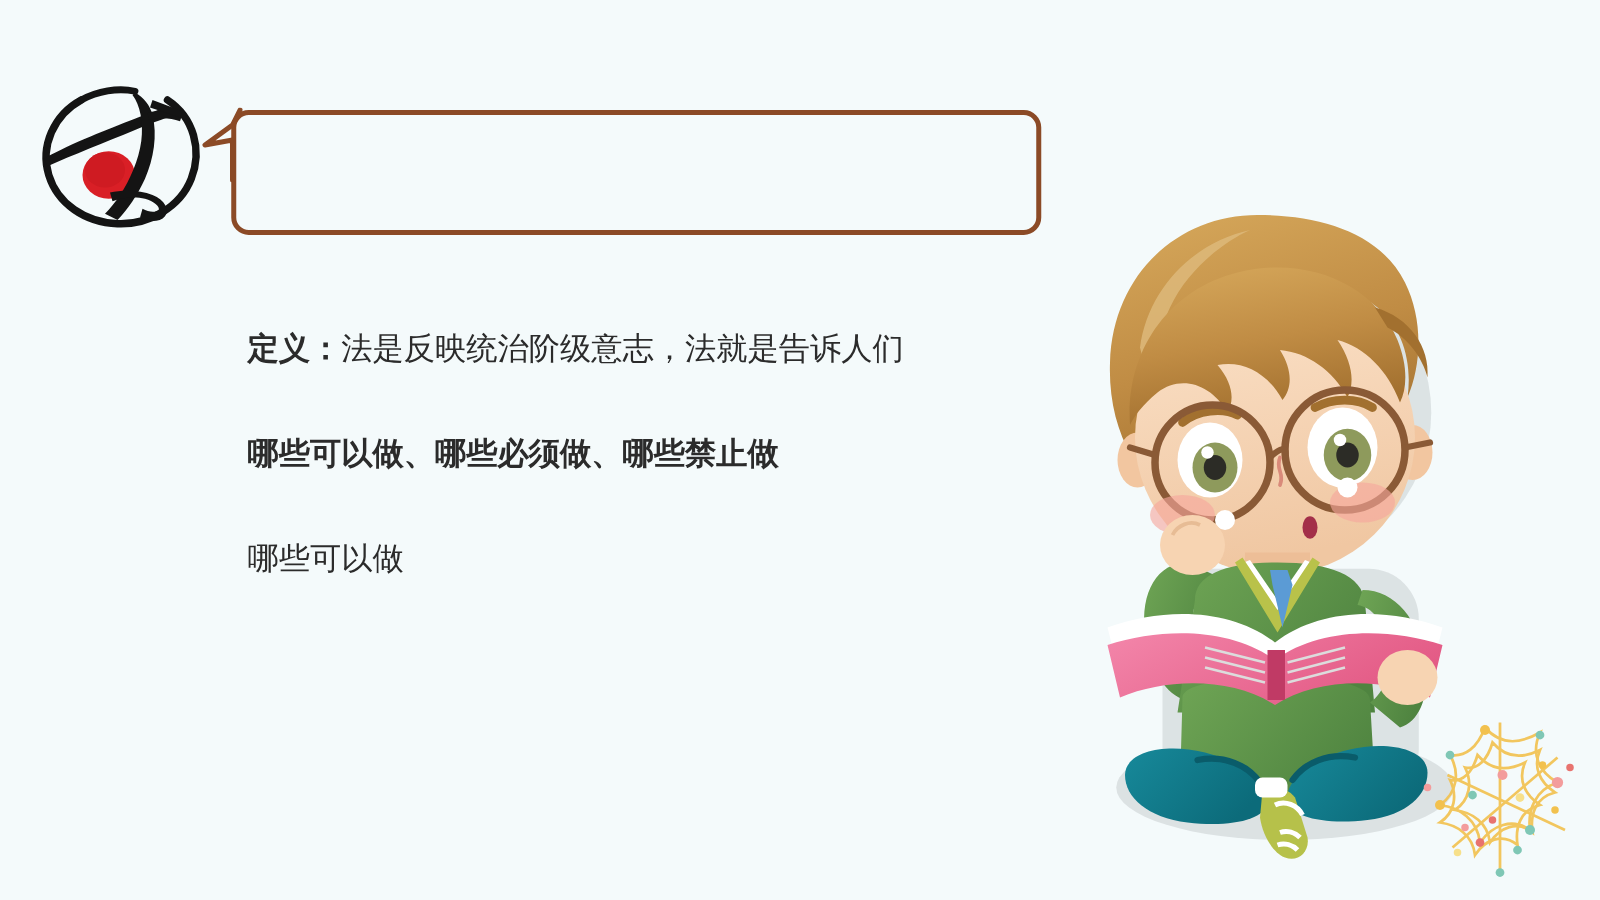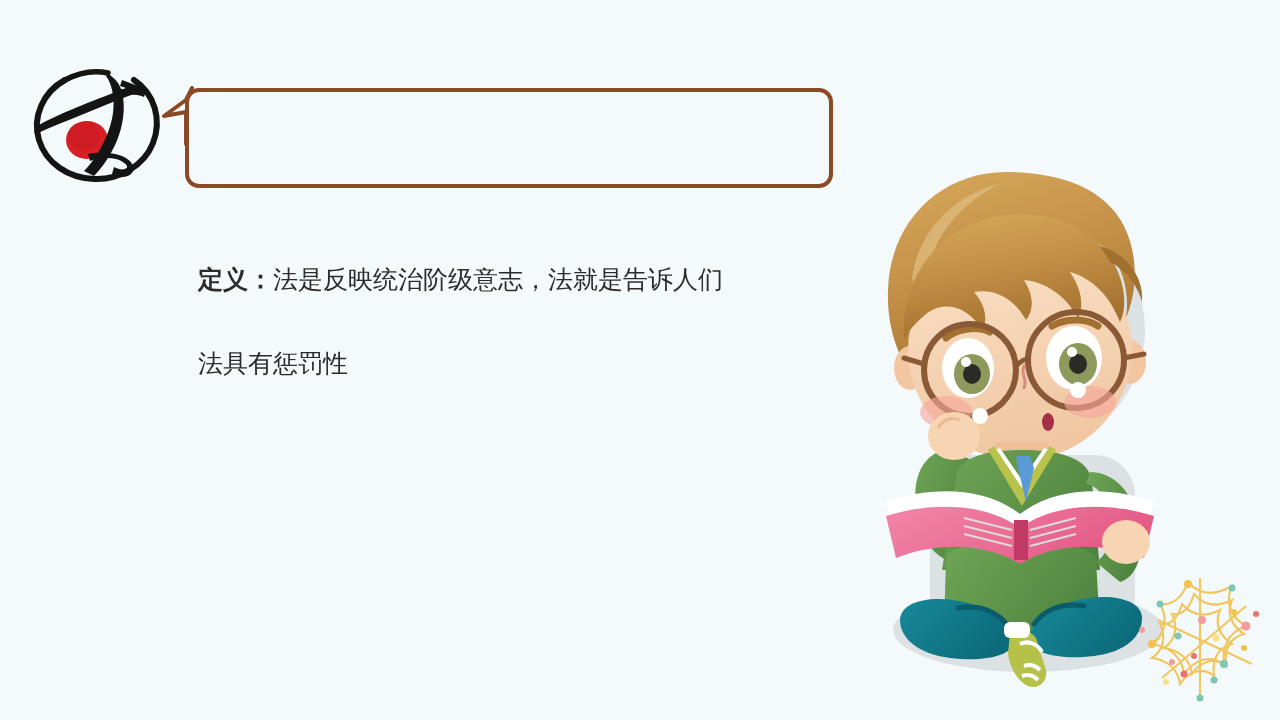--- a/index.html
+++ b/index.html
@@ -138,23 +138,26 @@
   <div id="bubble-title">什么是法？与未成年人相关的法律有哪些？</div>
 
   <div id="body-copy">
 
     <div class="copy-line">
       <span class="lead">定义：</span><span>法是反映统治阶级意志，法就是告诉人们</span>
     </div>
 
 
 
+    <div class="copy-line bold">
+      <span class="lead"></span><span>哪些可以做、哪些必须做、哪些禁止做</span>
+    </div>
 
     <div class="copy-line">
-      <span class="lead"></span><span>法具有惩罚性</span>
+      <span class="lead"></span><span>哪些可以做</span>
     </div>
 
   </div>
 
   <div id="boy">
     <svg viewBox="0 0 348 545" width="348" height="545" aria-hidden="true">
       <defs>
         <linearGradient id="hairG" x1="0" y1="0" x2="0.3" y2="1">
           <stop offset="0" stop-color="#d7a95c"></stop>
           <stop offset="0.55" stop-color="#c08c44"></stop>

